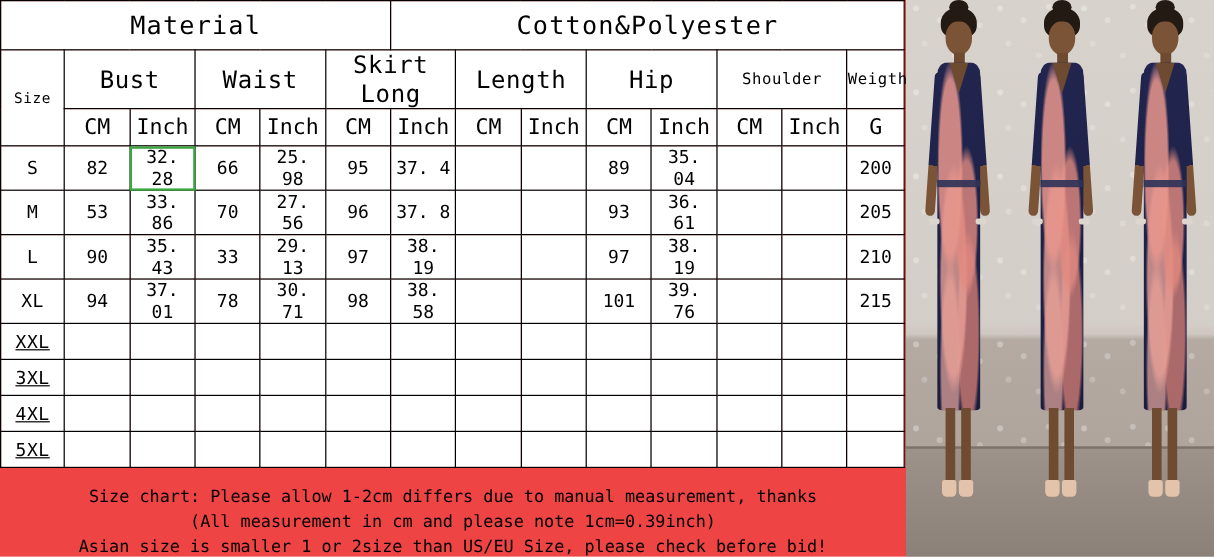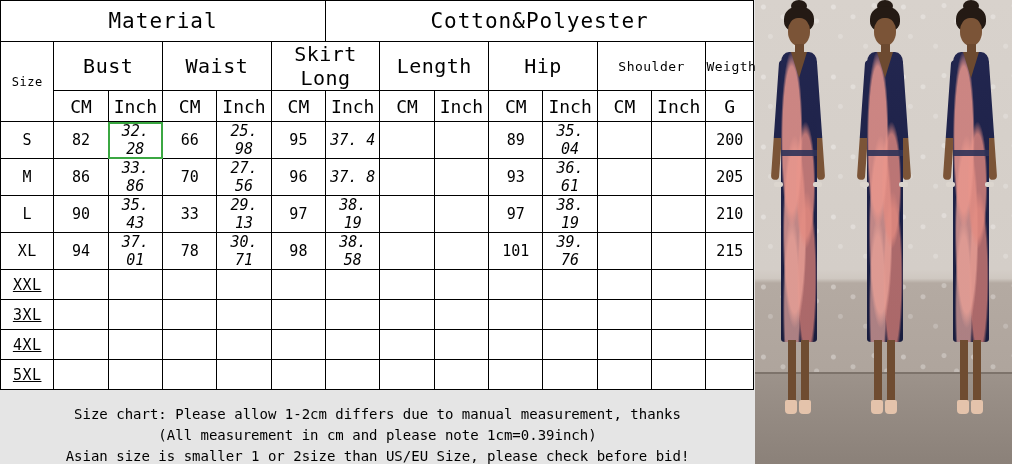--- a/index.html
+++ b/index.html
@@ -17,21 +17,21 @@
     position: relative;
     width: 1012px;
     height: 464px;
     display: flex;
   }
   .left-pane {
     position: relative;
     width: 755px;
     height: 464px;
     box-sizing: border-box;
-    background: #e5e5e5;
+    background: #ef4444;
   }
   table.size-chart {
     border-collapse: collapse;
     table-layout: fixed;
     width: 754px;
     font-family: "DejaVu Sans Mono", monospace;
   }
   table.size-chart td, table.size-chart th {
     border: 1px solid #000;
     padding: 0;
@@ -66,21 +66,20 @@
     font-size: 15px;
     height: 29px;
   }
   .num-right {
     text-align: right;
     padding-right: 5px;
   }
   .num-left {
     text-align: left;
     padding-left: 5px;
-    font-style: italic;
   }
   .cell-highlight {
     outline: 2px solid #3ba742;
     outline-offset: -2px;
   }
   .empty-row td {
     height: 29px;
     text-decoration: underline;
   }
   .notes {
@@ -320,21 +319,21 @@
           <td class="row-cell num-right"></td>
           <td class="row-cell num-left"></td>
           <td class="row-cell num-right">89</td>
           <td class="row-cell num-left">35. 04</td>
           <td class="row-cell num-right"></td>
           <td class="row-cell num-left"></td>
           <td class="row-cell num-right">200</td>
         </tr>
         <tr>
           <td class="t-size-label row-cell">M</td>
-          <td class="row-cell num-right">86</td>
+          <td class="row-cell num-right">53</td>
           <td class="row-cell num-left">33. 86</td>
           <td class="row-cell num-right">70</td>
           <td class="row-cell num-left">27. 56</td>
           <td class="row-cell num-right">96</td>
           <td class="row-cell num-left">37. 8</td>
           <td class="row-cell num-right"></td>
           <td class="row-cell num-left"></td>
           <td class="row-cell num-right">93</td>
           <td class="row-cell num-left">36. 61</td>
           <td class="row-cell num-right"></td>

